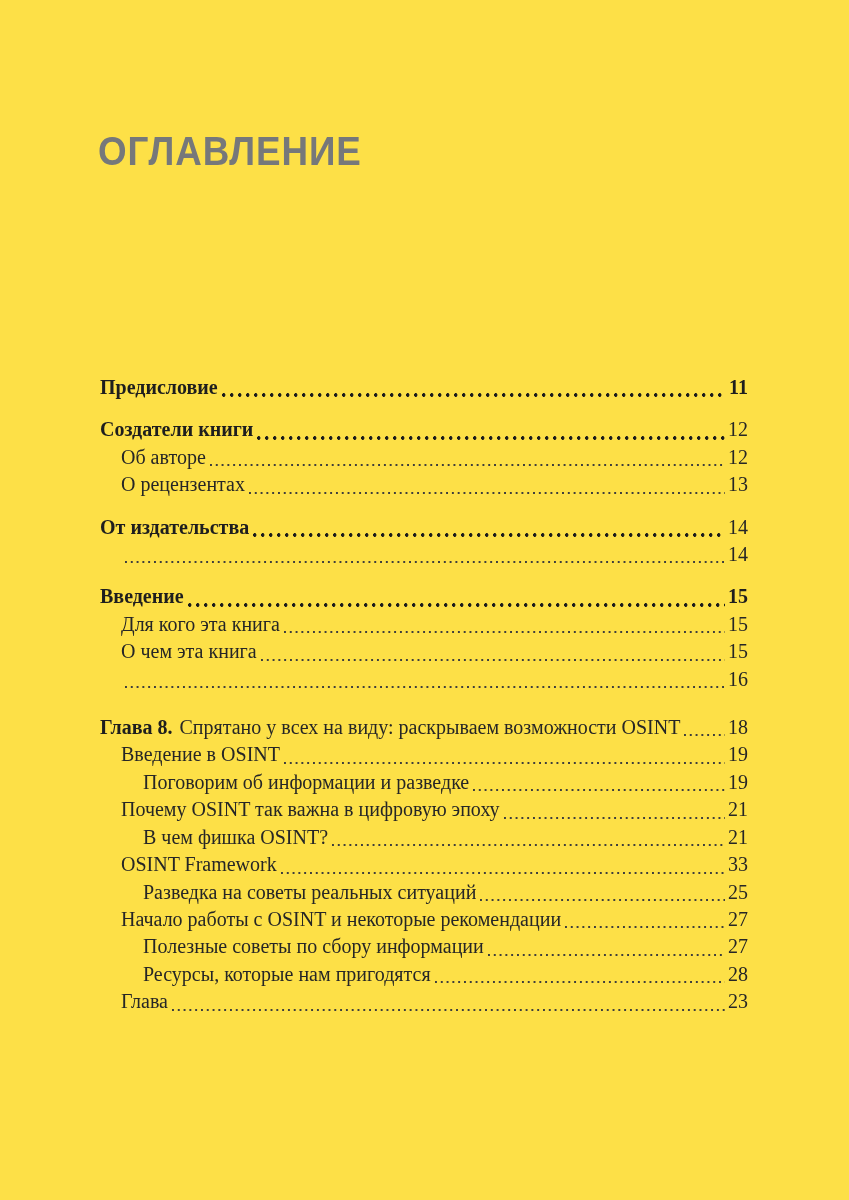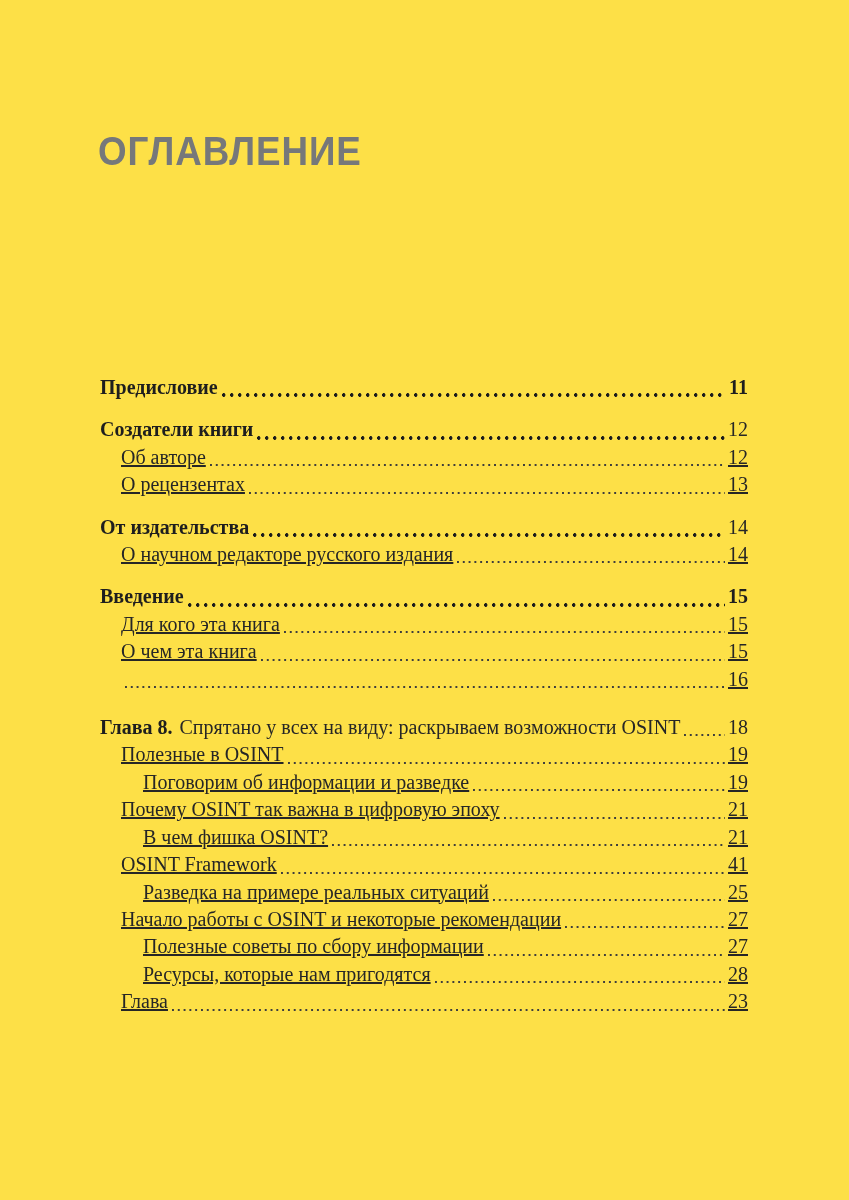--- a/index.html
+++ b/index.html
@@ -9,22 +9,22 @@
   }
   .page{position:relative;width:849px;height:1200px;background:#fde047;}
   .title{
     position:absolute;left:98px;top:131px;margin:0;
     font-family:"Liberation Sans", sans-serif;font-weight:bold;
     font-size:40px;line-height:40px;letter-spacing:1px;color:#76787a;
     transform:scaleX(0.92);transform-origin:left top;
   }
   .toc{position:absolute;left:100px;top:374px;width:648px;}
   .row{display:flex;align-items:baseline;line-height:27.4px;font-size:20px;}
-  .lvl1{padding-left:21px;text-decoration:underline;}
-  .lvl2{padding-left:43px;text-decoration:underline;}
+  .lvl1{padding-left:21px;}
+  .lvl2{padding-left:43px;}
   .gap-md{margin-top:15px;}
   .gap-xl{margin-top:21px;}
   .b{font-weight:bold;color:#1e1e1e;}
   .prefix{font-weight:bold;color:#1e1e1e;margin-right:7px;white-space:nowrap;}
   .label{white-space:nowrap;}
   .leader{
     flex:1 1 auto;align-self:flex-end;height:4px;margin:0 3px 4px 4px;
     background-image:radial-gradient(circle at 1.1px 2px,#3d3d3d 1.05px,rgba(0,0,0,0) 1.4px);
     background-size:5.8px 4px;background-repeat:repeat-x;background-position:left bottom;
   }
@@ -59,21 +59,20 @@
         <span class="label">О рецензентах</span>
         <div class="leader"></div>
         <span class="page-num">13</span>
       </div>
       <div class="row lvl0 gap-md">
         <span class="label b">От издательства</span>
         <div class="leader bold-d"></div>
         <span class="page-num">14</span>
       </div>
       <div class="row lvl1">
-        <span class="label">О научном редакторе русского издания</span>
         <div class="leader"></div>
         <span class="page-num">14</span>
       </div>
       <div class="row lvl0 gap-md">
         <span class="label b">Введение</span>
         <div class="leader bold-d"></div>
         <span class="page-num b">15</span>
       </div>
       <div class="row lvl1">
         <span class="label">Для кого эта книга</span>
@@ -89,21 +88,21 @@
         <div class="leader"></div>
         <span class="page-num">16</span>
       </div>
       <div class="row lvl0 gap-xl">
         <span class="prefix">Глава 8.</span>
         <span class="label">Спрятано у всех на виду: раскрываем возможности OSINT</span>
         <div class="leader"></div>
         <span class="page-num">18</span>
       </div>
       <div class="row lvl1">
-        <span class="label">Полезные в OSINT</span>
+        <span class="label">Введение в OSINT</span>
         <div class="leader"></div>
         <span class="page-num">19</span>
       </div>
       <div class="row lvl2">
         <span class="label">Поговорим об информации и разведке</span>
         <div class="leader"></div>
         <span class="page-num">19</span>
       </div>
       <div class="row lvl1">
         <span class="label">Почему OSINT так важна в цифровую эпоху</span>
@@ -111,24 +110,24 @@
         <span class="page-num">21</span>
       </div>
       <div class="row lvl2">
         <span class="label">В чем фишка OSINT?</span>
         <div class="leader"></div>
         <span class="page-num">21</span>
       </div>
       <div class="row lvl1">
         <span class="label">OSINT Framework</span>
         <div class="leader"></div>
-        <span class="page-num">41</span>
+        <span class="page-num">33</span>
       </div>
       <div class="row lvl2">
-        <span class="label">Разведка на примере реальных ситуаций</span>
+        <span class="label">Разведка на советы реальных ситуаций</span>
         <div class="leader"></div>
         <span class="page-num">25</span>
       </div>
       <div class="row lvl1">
         <span class="label">Начало работы с OSINT и некоторые рекомендации</span>
         <div class="leader"></div>
         <span class="page-num">27</span>
       </div>
       <div class="row lvl2">
         <span class="label">Полезные советы по сбору информации</span>

